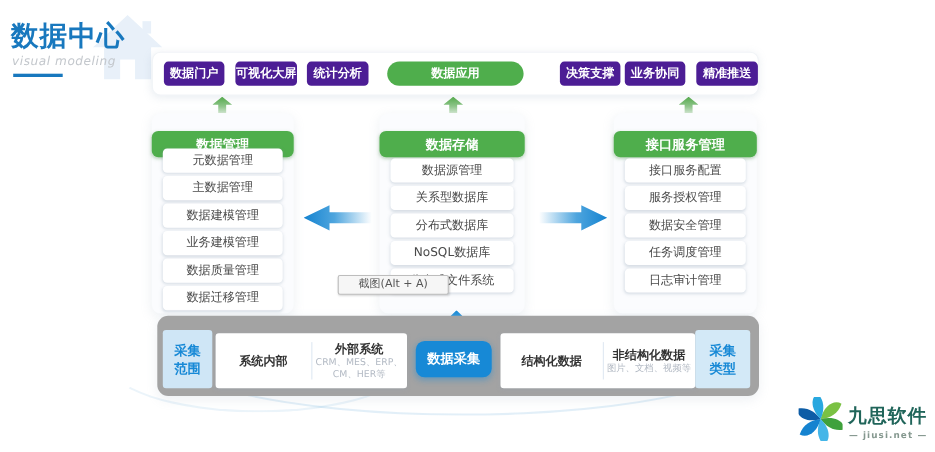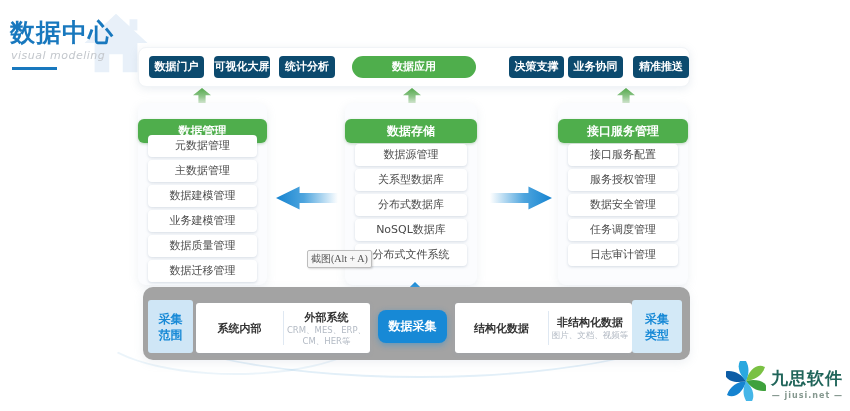--- a/index.html
+++ b/index.html
@@ -18,21 +18,21 @@
   
   .wave { position:absolute; border:2px solid transparent; border-radius:50%; }
   .wave-a { left:130px; top:240px; width:580px; height:138px; border-bottom-color:rgba(110,175,222,.20); }
   .wave-b { left:95px; top:280px; width:280px; height:95px; border-bottom-color:rgba(110,175,222,.14); }
 
   
   .top-card { position:absolute; left:138px; top:47px; width:552px; height:40px;
     background:#fff; border:1px solid #f1f4f7; border-radius:8px;
     box-shadow:0 2px 8px rgba(140,160,185,.18); }
   .tbtn { position:absolute; top:8px; height:22px; line-height:22px; text-align:center;
-    font-size:11px; font-weight:600; color:#fff; background:#0c4a6e; border-radius:4px; }
+    font-size:11px; font-weight:600; color:#fff; background:#4c1d95; border-radius:4px; }
   .tbtn.green { background:#4fae4c; border-radius:11px; }
   .tb0 { left:10px;  width:55px; }
   .tb1 { left:75px;  width:56px; }
   .tb2 { left:140px; width:56px; }
   .tb3 { left:213px; width:124px; }
   .tb4 { left:370px; width:55px; }
   .tb5 { left:429px; width:55px; }
   .tb6 { left:494px; width:56px; }
 
   
@@ -60,22 +60,22 @@
   .h-arrow { position:absolute; top:185px; width:62px; height:26px; }
   .h-left { left:276px;
     clip-path:polygon(0 50%,38% 6%,38% 31%,100% 31%,100% 69%,38% 69%,38% 94%);
     background:linear-gradient(90deg,#1583d0 0%,#4ea5de 45%,rgba(235,245,252,0) 100%); }
   .h-right { left:490px;
     clip-path:polygon(100% 50%,62% 6%,62% 31%,0 31%,0 69%,62% 69%,62% 94%);
     background:linear-gradient(270deg,#1583d0 0%,#4ea5de 45%,rgba(235,245,252,0) 100%); }
 
   
   .tooltip { position:absolute; left:307px; top:250px; height:18px; line-height:16px;
-    padding:0 3px; background:#f6f6f6; border:1px solid #bdbdbd; border-radius:2px;
-    font-size:10px; color:#555; box-shadow:1px 1px 2px rgba(0,0,0,.15);font-family:Liberation Serif, serif; }
+    padding:0 18px; background:#f6f6f6; border:1px solid #bdbdbd; border-radius:2px;
+    font-size:10px; color:#555; box-shadow:1px 1px 2px rgba(0,0,0,.15); }
 
   
   .up-blue { position:absolute; left:403px; top:282px; width:24px; height:28px;
     clip-path:polygon(50% 0,100% 42%,68% 42%,68% 100%,32% 100%,0 42% ,0 42%);
     background:linear-gradient(180deg,#1789d6 0%,#63b2e3 55%,rgba(205,230,246,.08) 100%); }
   .bottom-card { position:absolute; left:143px; top:287px; width:547px; height:73px;
     background:#a3a3a3; border-radius:10px; box-shadow:0 3px 10px rgba(150,165,185,.16); }
   .tag { position:absolute; top:13px; height:53px; background:#cfe6f6; border-radius:3px;
     color:#1789d6; font-size:12px; font-weight:bold; display:flex; flex-direction:column;
     justify-content:center; align-items:center; line-height:16px; }

